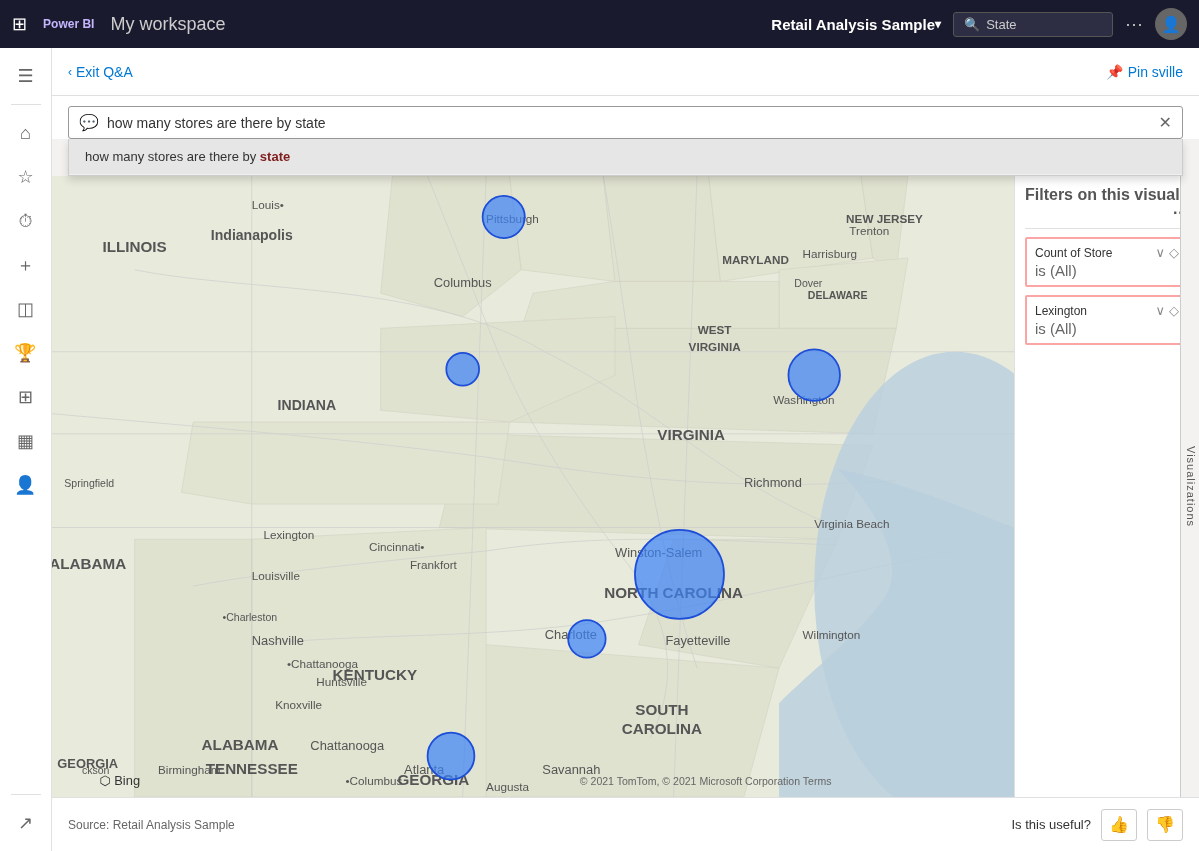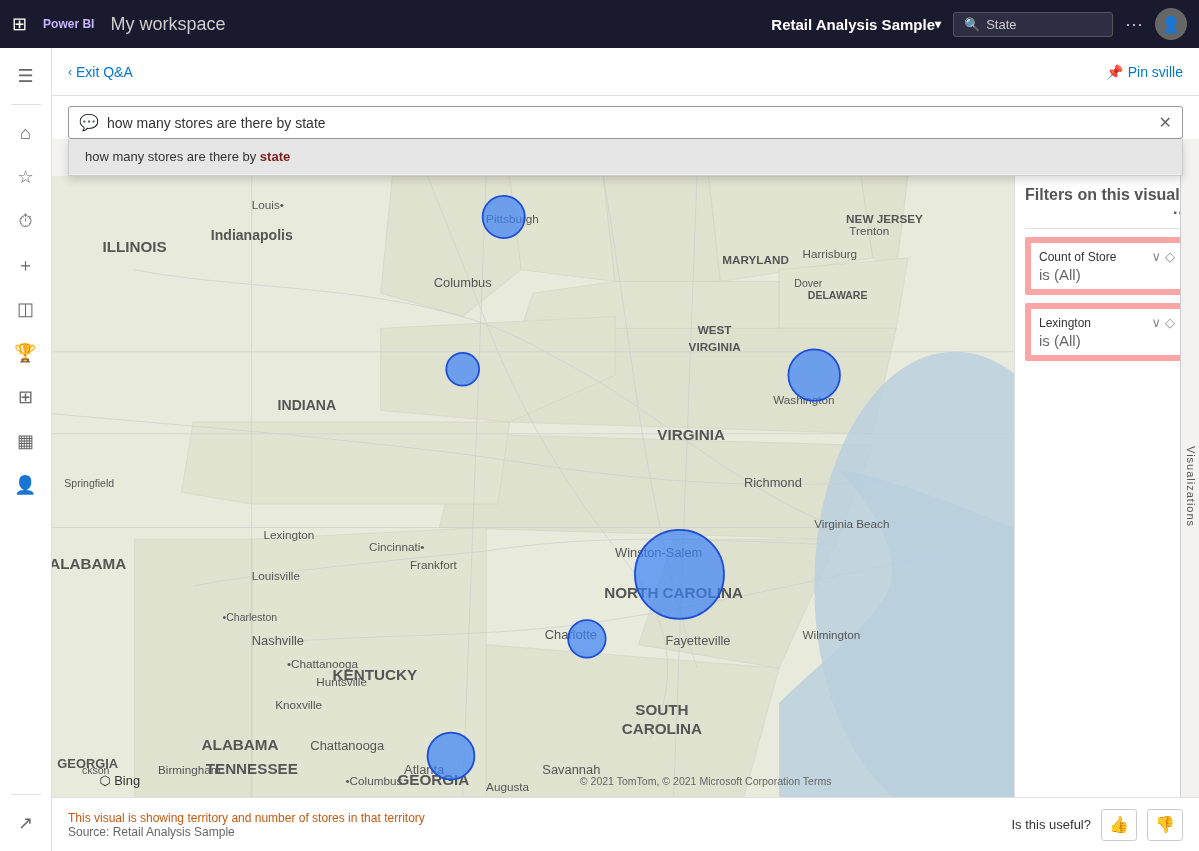--- a/index.html
+++ b/index.html
@@ -183,21 +183,21 @@
       overflow: hidden;
     }
     .filters-panel .filters-title {
       font-size: 16px;
       color: #555;
       font-weight: 600;
       padding-bottom: 6px;
       border-bottom: 1px solid #e0e0e0;
     }
     .filter-item {
-      border: 6px solid #fca5a5;
+      border: 2px solid #fca5a5;
       border-radius: 2px;
       padding: 6px 8px;
       background: #fff;
     }
     .filter-item .filter-header {
       display: flex;
       align-items: center;
       justify-content: space-between;
       font-size: 12px;
       color: #333;
@@ -463,23 +463,20 @@
 
       <div style="position:absolute; right:-1px; top:0; bottom:0; width:20px; background:#f3f2f1; border-left:1px solid #ccc; display:flex; align-items:center; justify-content:center; cursor:pointer;">
         <span style="writing-mode:vertical-rl; font-size:11px; color:#555; letter-spacing:1px;">Visualizations</span>
       </div>
     </div>
 
   </div>
 
   <div class="bottom-bar">
     <div>
-      <div class="status-text">
-        <span>This visual is showing territory and number of stores in that territory</span>
-      </div>
       <div class="source-text">Source: Retail Analysis Sample</div>
     </div>
     <div class="feedback-area">
       <span class="useful-label">Is this useful?</span>
       <button class="feedback-btn">👍</button>
       <button class="feedback-btn">👎</button>
     </div>
   </div>
 
 </div>

